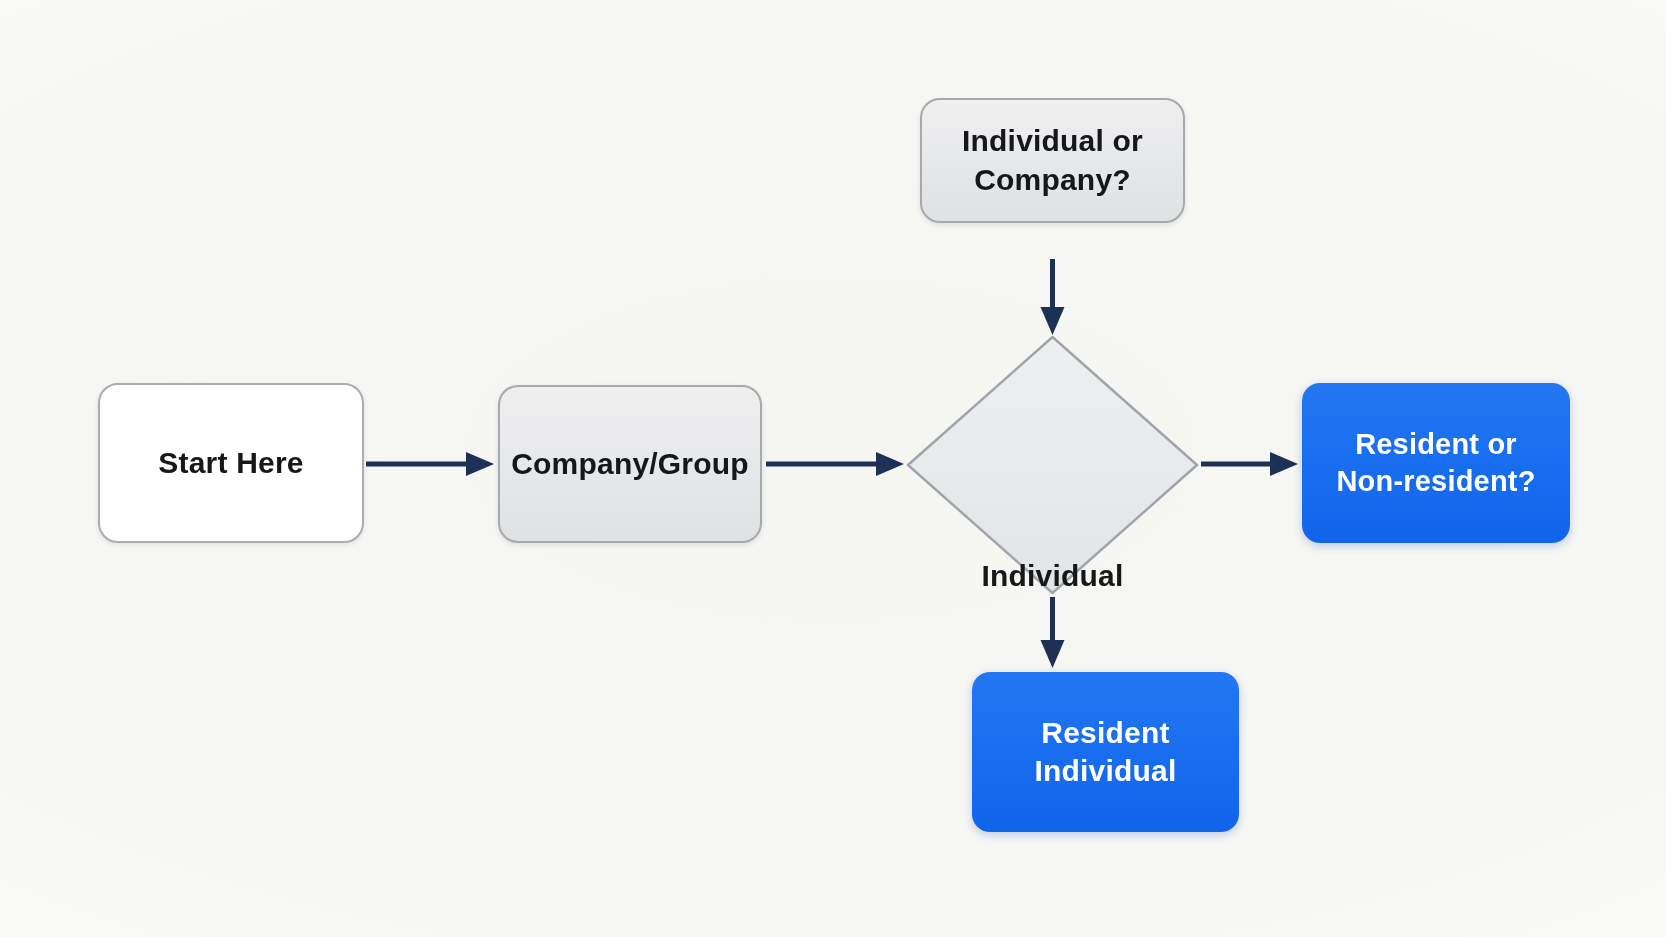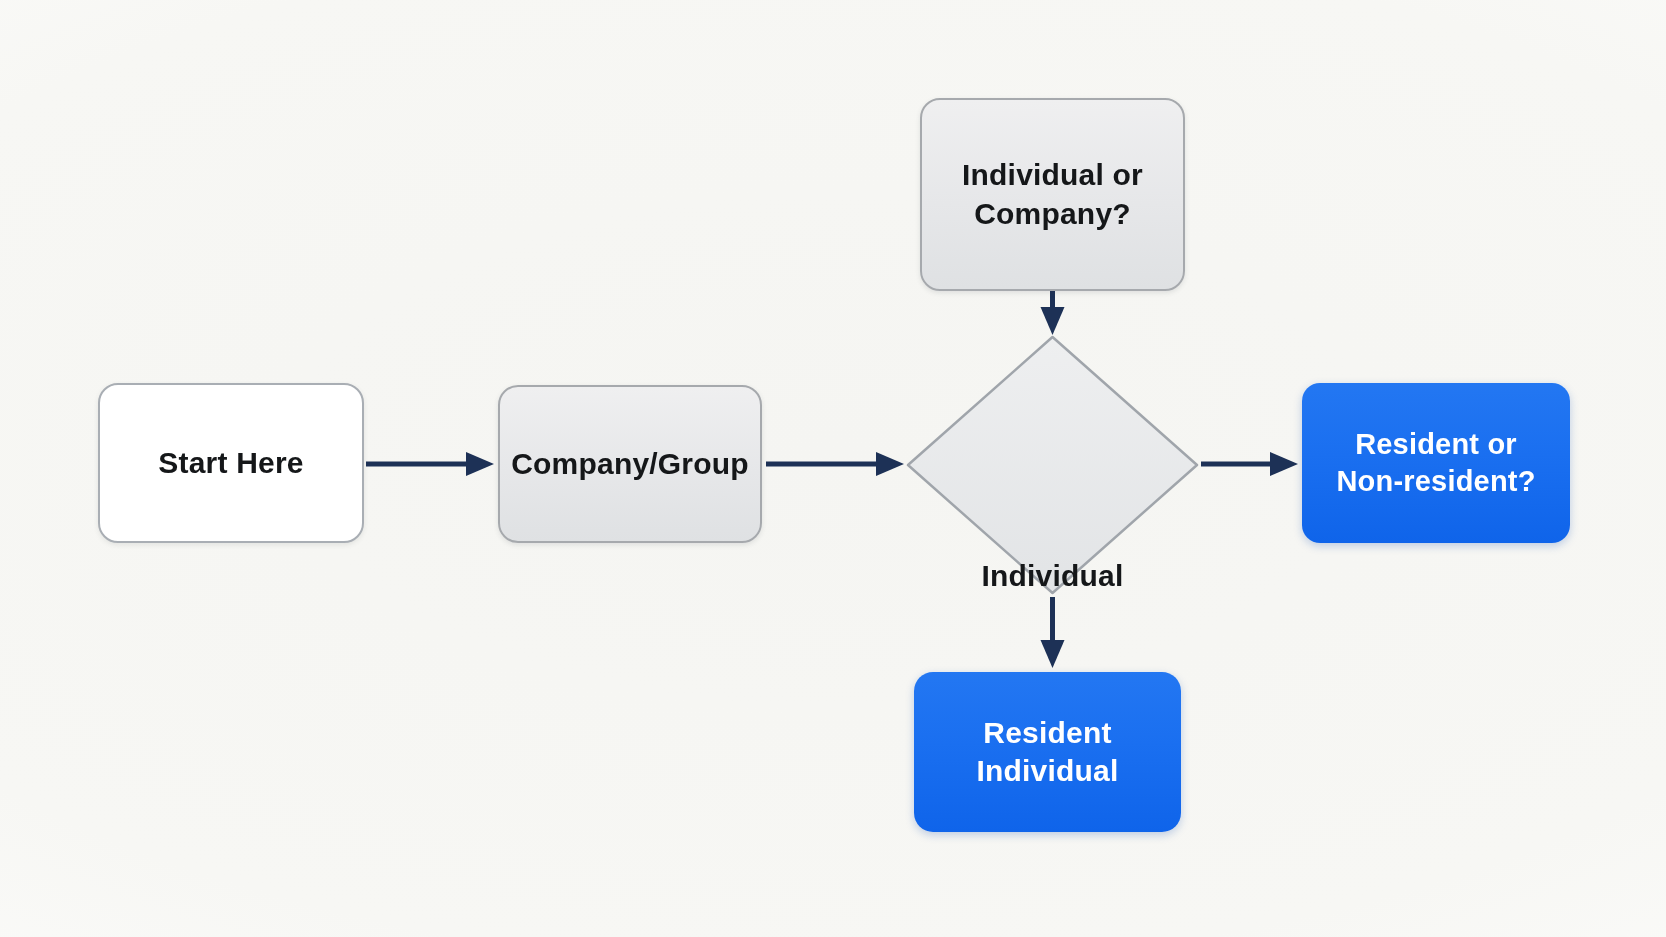--- a/index.html
+++ b/index.html
@@ -52,23 +52,23 @@
   }
   .node.blue {
     background: linear-gradient(180deg, #2377f2 0%, #1a6ff0 45%, #0f64ea 100%);
     border: none;
     border-radius: 18px;
     color: #ffffff;
     box-shadow: 0 3px 8px rgba(18,80,180,0.25);
   }
   #node-start        { left: 98px;  top: 383px; width: 266px; height: 160px; }
   #node-company      { left: 498px; top: 385px; width: 264px; height: 158px; }
-  #node-ind-or-comp  { left: 920px; top: 98px;  width: 265px; height: 193px; }
+  #node-ind-or-comp  { left: 920px; top: 98px;  width: 265px; height: 125px; }
   #node-resident-q   { left: 1302px; top: 383px; width: 268px; height: 160px; font-size: 29px; }
-  #node-resident-ind { left: 914px; top: 672px; width: 267px; height: 160px; border-radius: 19px; }
+  #node-resident-ind { left: 972px; top: 672px; width: 267px; height: 160px; }
   
   #node-individual-label {
     position: absolute;
     left: 908px; top: 337px;
     width: 289px; height: 256px;
     display: flex;
     align-items: flex-end;
     justify-content: center;
     font-weight: 700;
     font-size: 30px;

